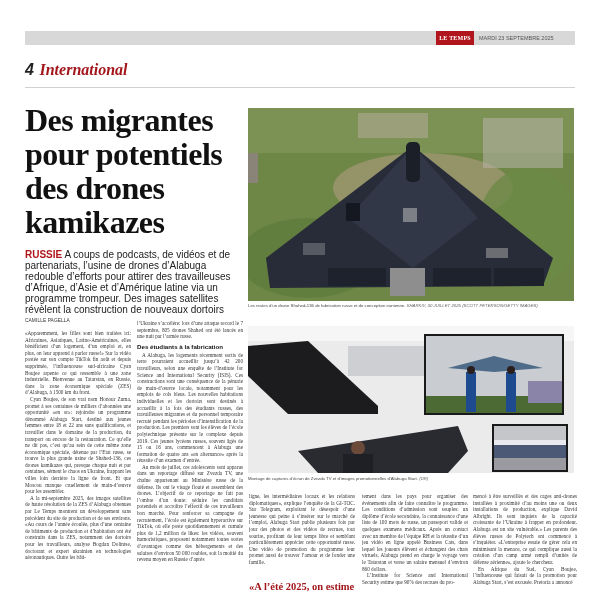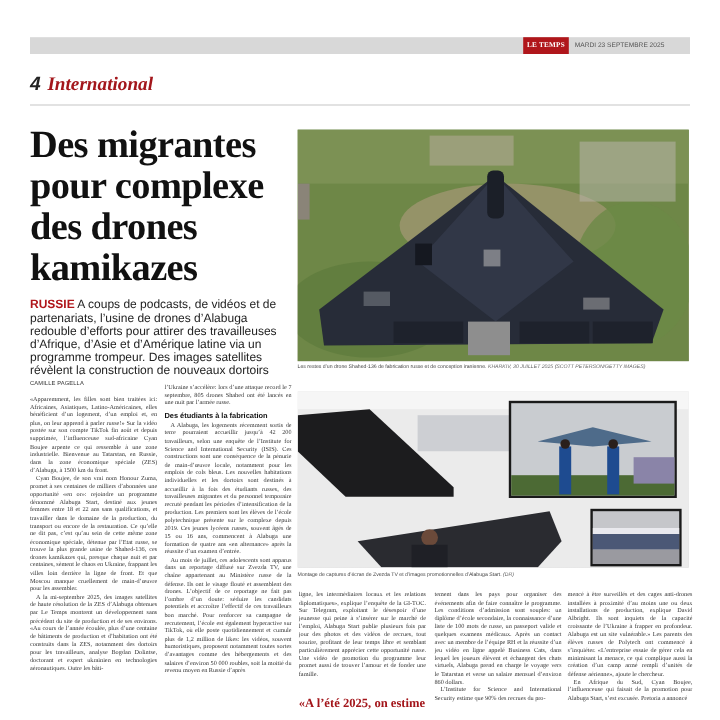--- a/index.html
+++ b/index.html
@@ -48,21 +48,21 @@
 <div class="topbar"></div>
 <div class="brand">LE TEMPS</div>
 <div class="dateline">MARDI 23 SEPTEMBRE 2025</div>
 
 <div class="section">
   <span class="num">4</span>
   <span class="name">International</span>
 </div>
 <div class="section-rule"></div>
 
-<h1 class="headline" style="margin:0;">Des migrantes pour complexe des drones kamikazes</h1>
+<h1 class="headline" style="margin:0;">Des migrantes pour potentiels des drones kamikazes</h1>
 
 <div class="standfirst">
   <span class="kicker">RUSSIE</span>
   <span>A coups de podcasts, de vidéos et de partenariats, l’usine de drones d’Alabuga redouble d’efforts pour attirer des travailleuses d’Afrique, d’Asie et d’Amérique latine via un programme trompeur. Des images satellites révèlent la construction de nouveaux dortoirs</span>
 </div>
 
 <div class="byline">CAMILLE PAGELLA</div>
 
 <div class="col col1">
   <p class="noindent">«Apparemment, les filles sont bien traitées ici: Africaines, Asiatiques, Latino-Américaines, elles bénéficient d’un logement, d’un emploi et, en plus, on leur apprend à parler russe!» Sur la vidéo postée sur son compte TikTok fin août et depuis supprimée, l’influenceuse sud-africaine Cyan Boujee arpente ce qui ressemble à une zone industrielle. Bienvenue au Tatarstan, en Russie, dans la zone économique spéciale (ZES) d’Alabuga, à 1500 km du front.</p>

